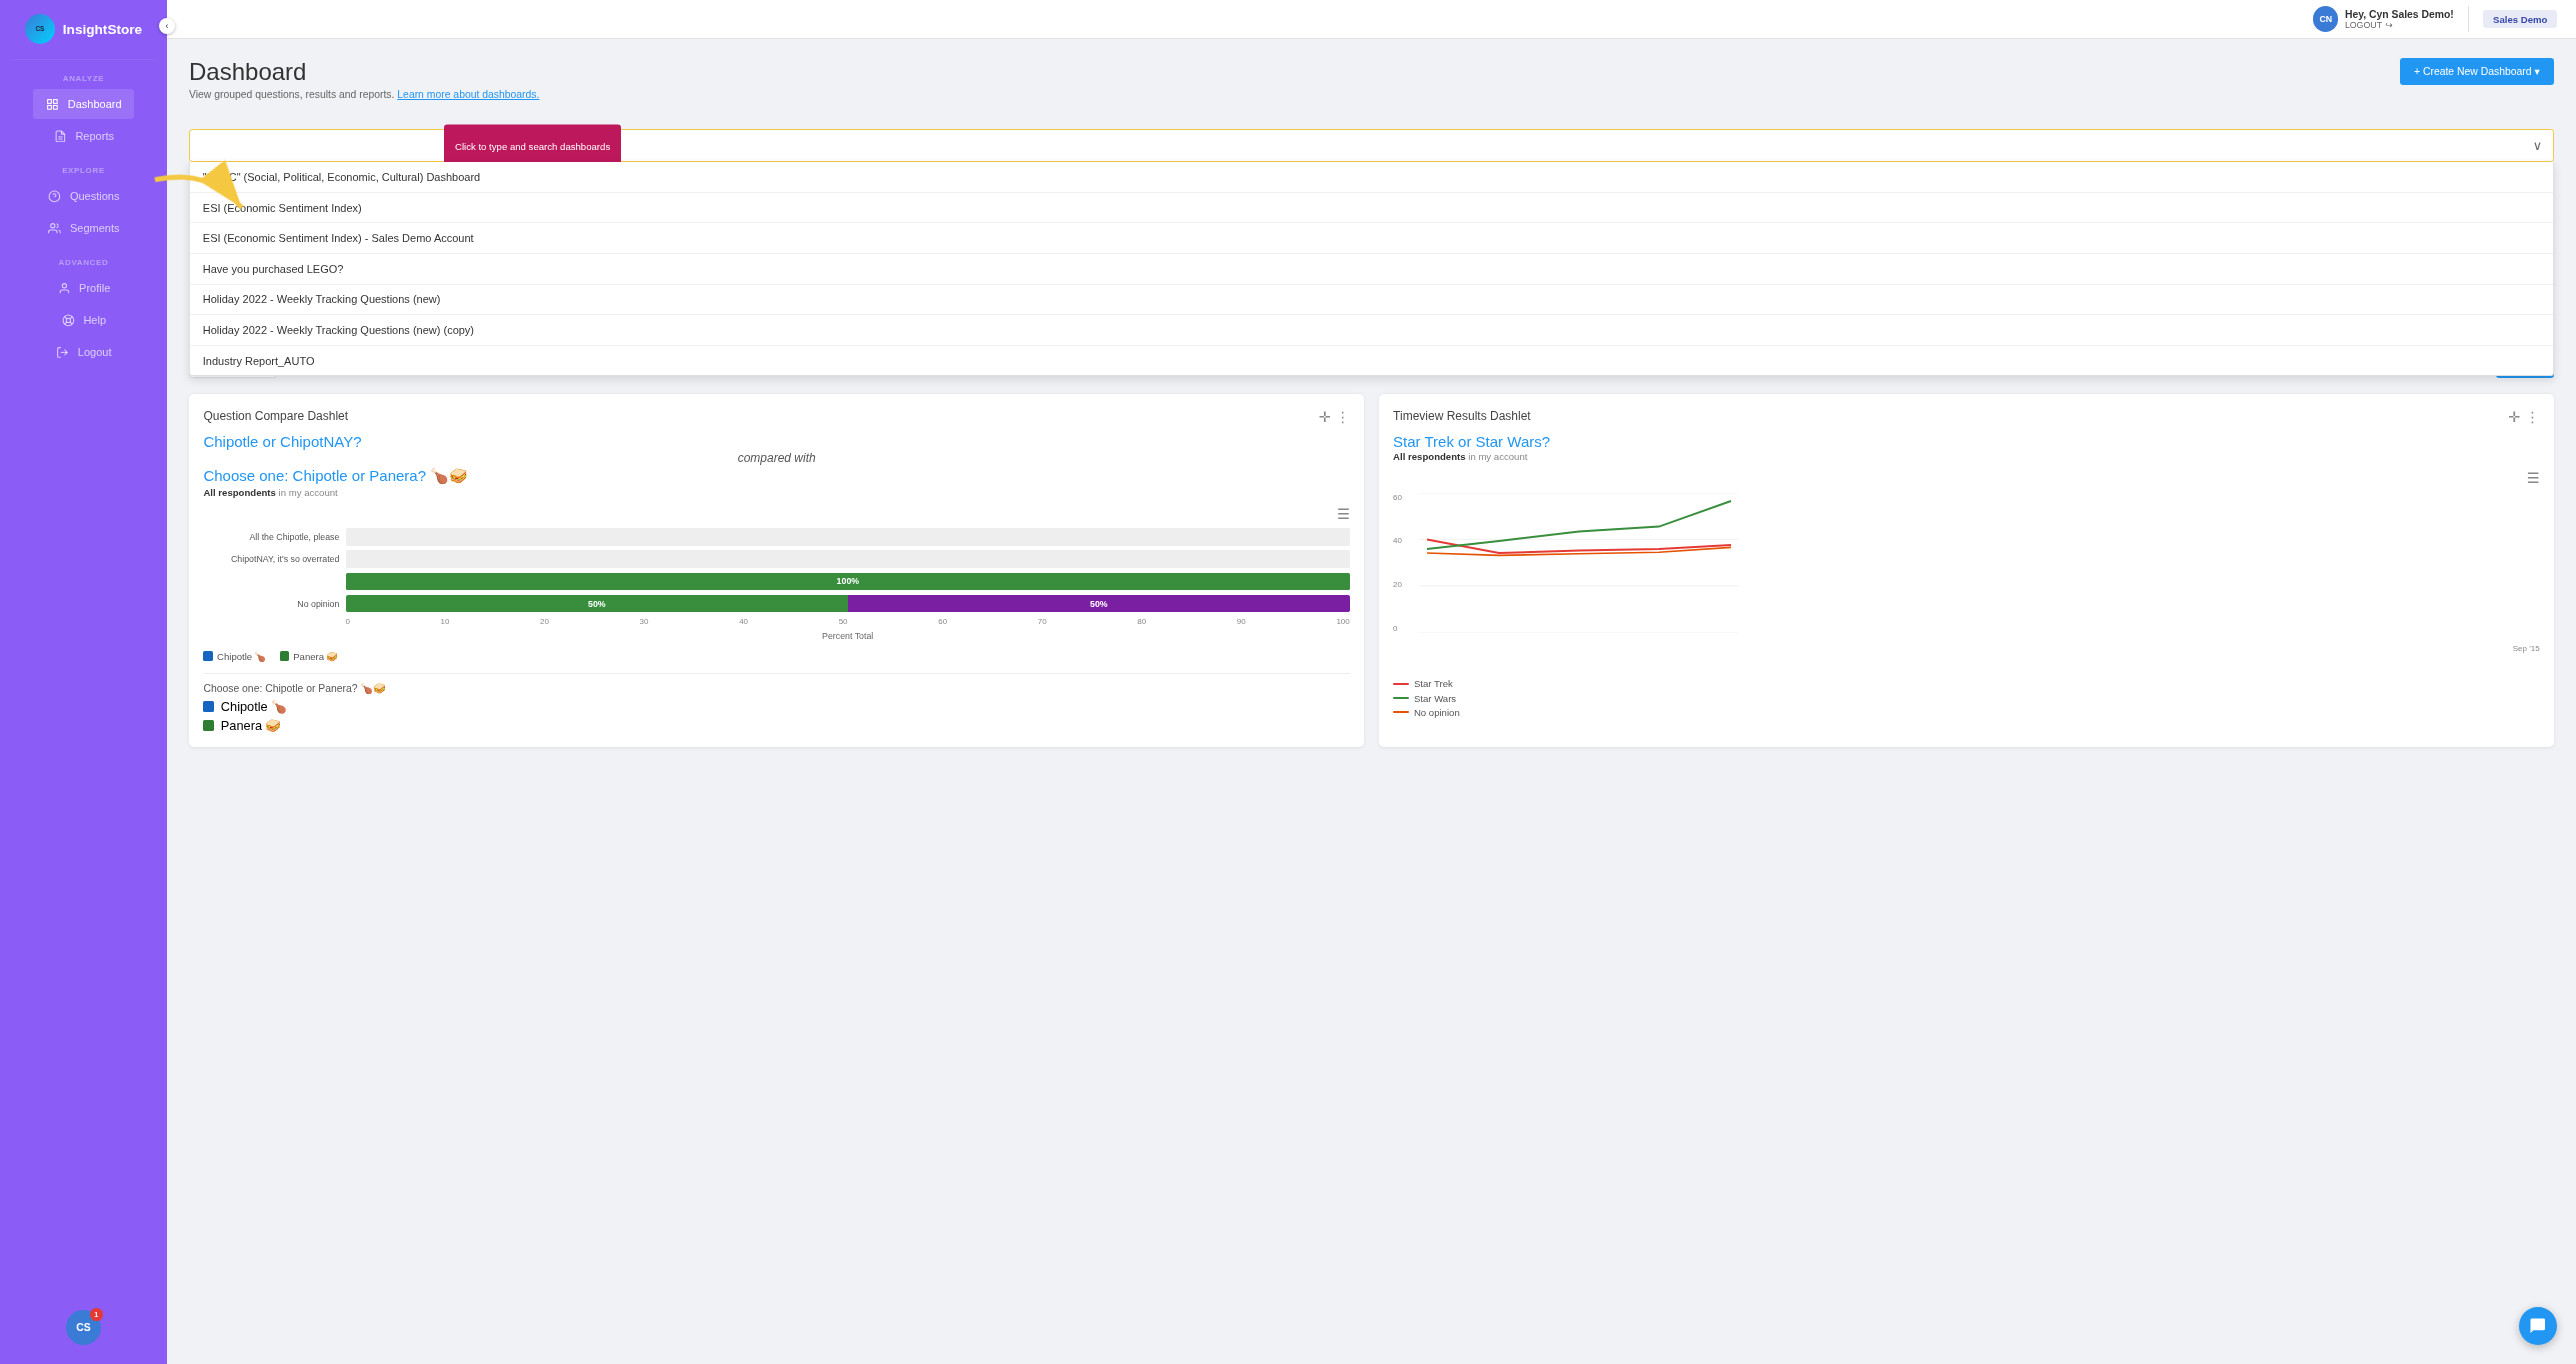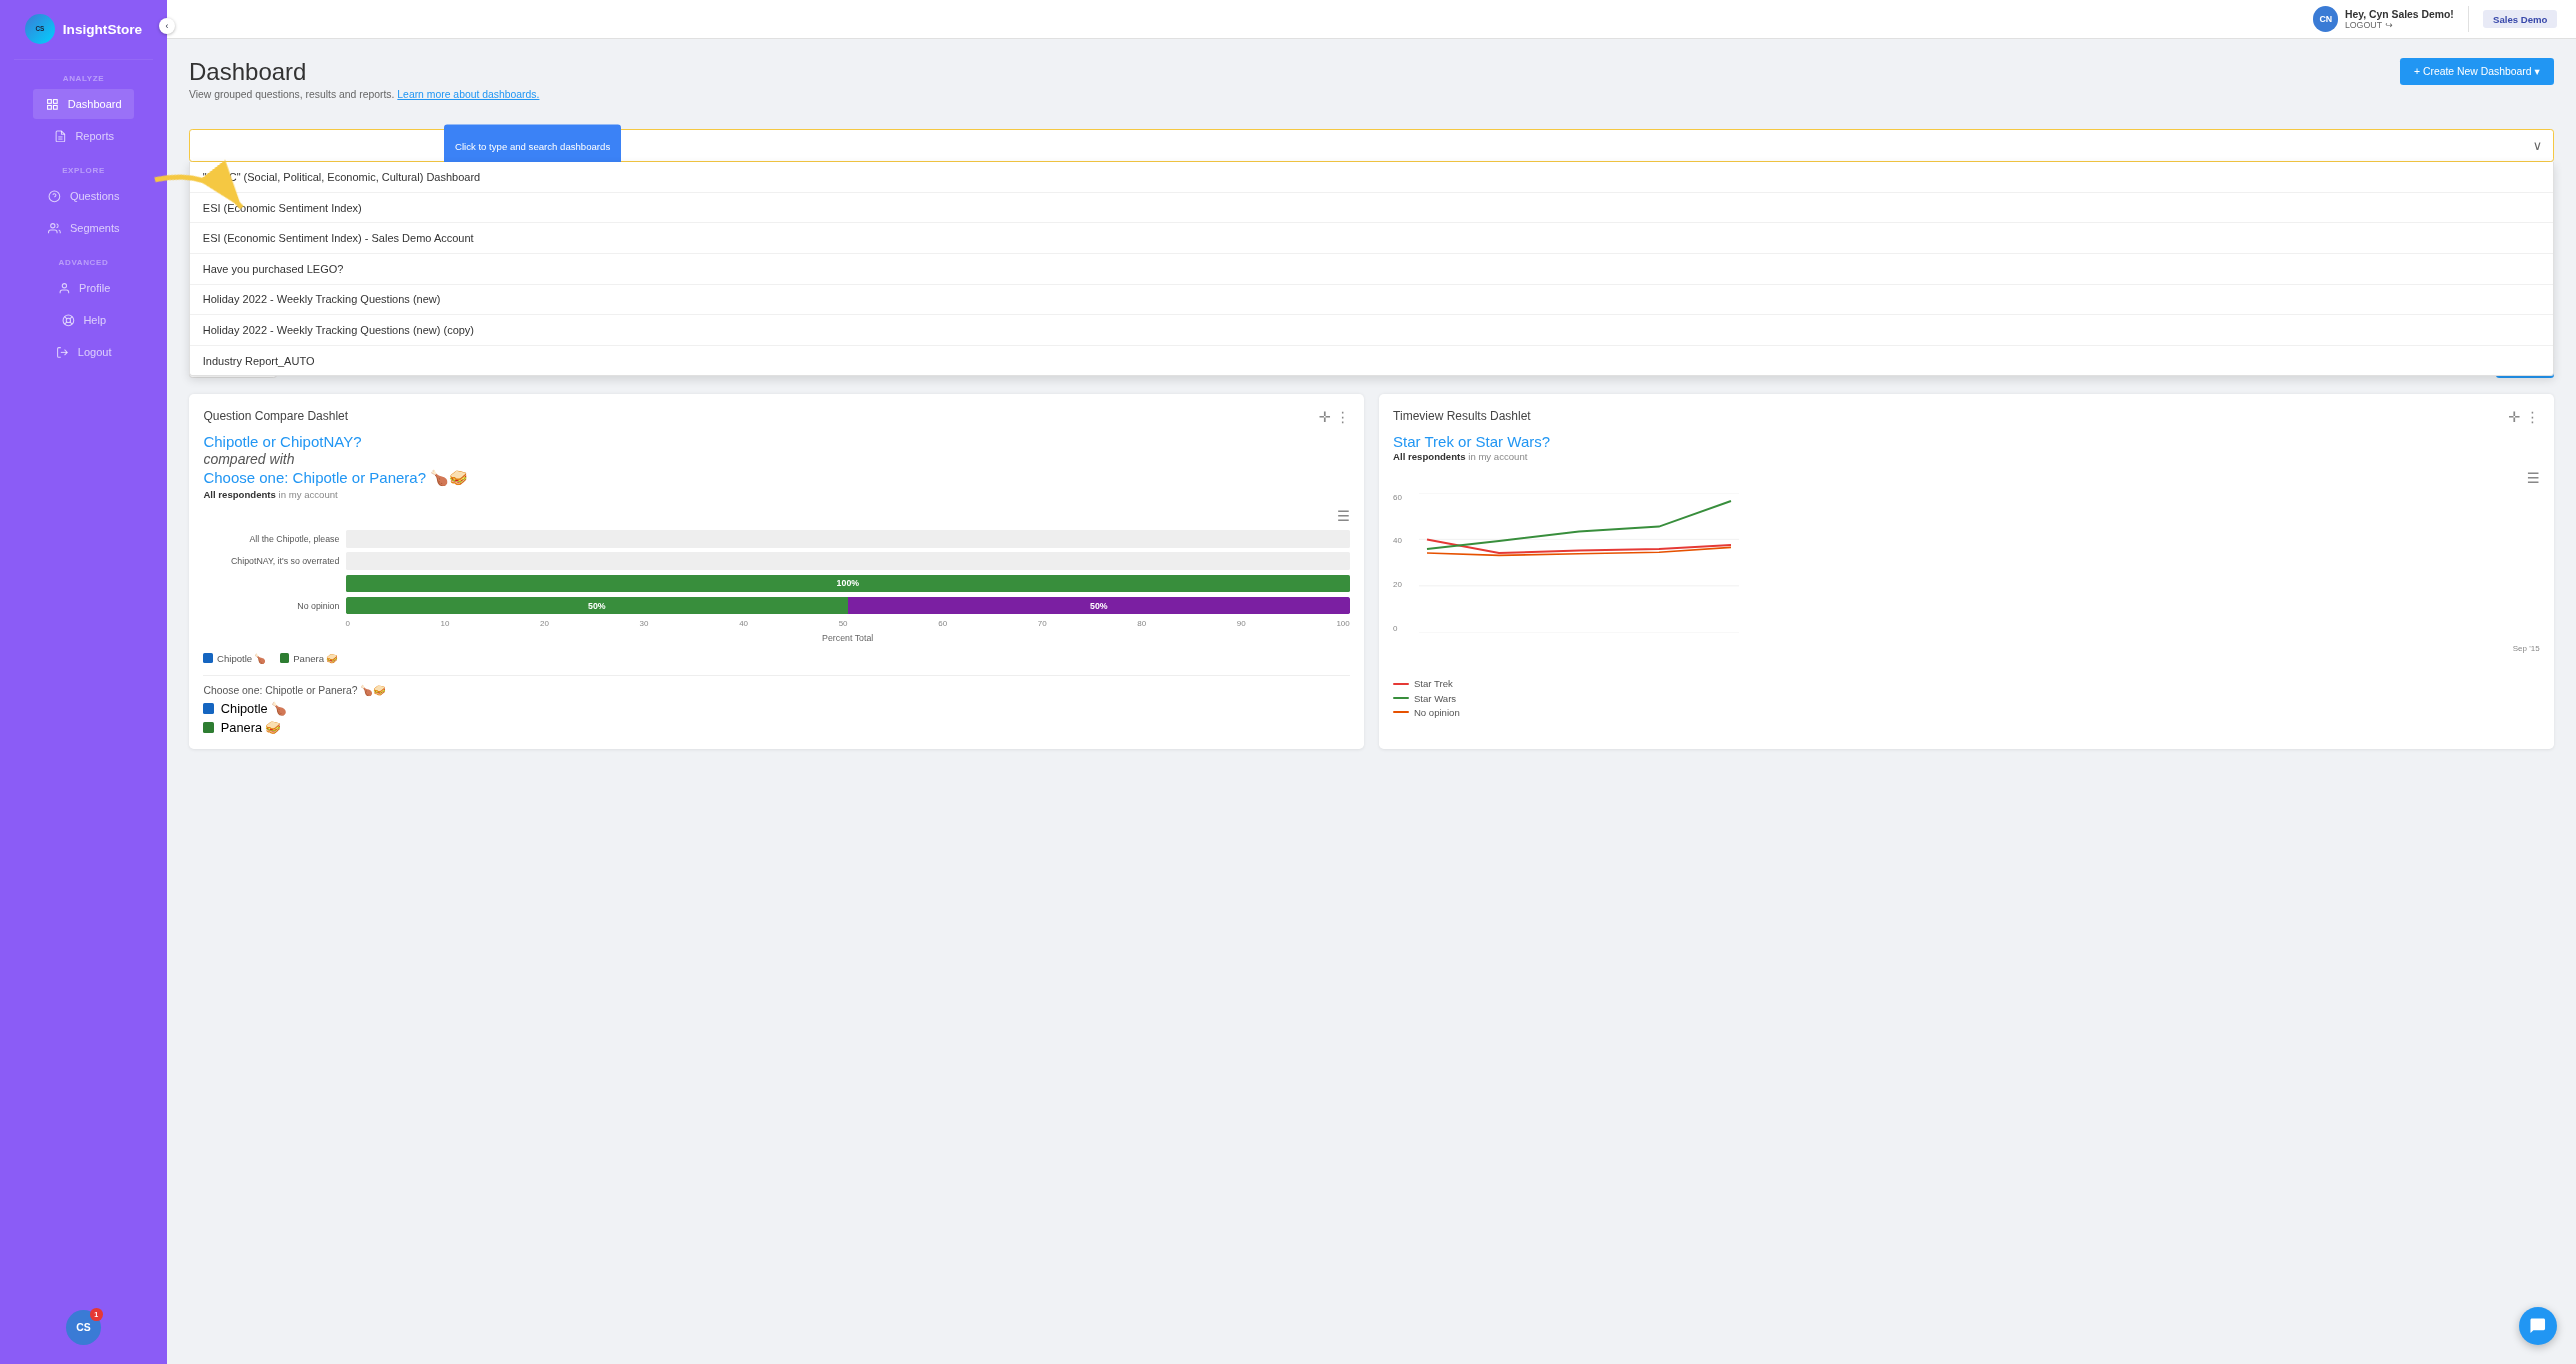--- a/index.html
+++ b/index.html
@@ -115,21 +115,21 @@
     .search-input-wrapper {
       border: 1.6px solid #f5c842; border-radius: 3.2px; background: #fff;
       display: flex; align-items: center; padding: 8px 11px;
     }
     .search-input {
       border: none; outline: none; width: 100%; font-size: 12px; color: #333;
     }
     .search-chevron { color: #666; font-size: 12.8px; margin-left: auto; }
     .search-tooltip {
       position: absolute; top: 50%; transform: translateY(-50%); left: 255px;
-      background: #3b82f6; color: #fff; padding: 16px 11px; border-radius: 3.2px;
+      background: #be185d; color: #fff; padding: 16px 11px; border-radius: 3.2px;
       font-size: 9.6px; white-space: nowrap; pointer-events: none;
     }
 
     
     .dropdown-list {
       position: absolute; top: 100%; left: 0; right: 0;
       background: #fff; border: 0.8px solid #e0e0e0; border-top: none;
       border-radius: 0 0 3.2px 3.2px; z-index: 100; box-shadow: 0 3.2px 9.6px rgba(0,0,0,0.12);
       max-height: 239px; overflow-y: auto;
     }
@@ -153,21 +153,21 @@
     }
     .dashlet {
       background: #fff; border-radius: 4.8px; padding: 14.4px;
       box-shadow: 0 0.8px 3.2px rgba(0,0,0,0.08); position: relative;
     }
     .dashlet-header { display: flex; align-items: flex-start; justify-content: space-between; margin-bottom: 8px; }
     .dashlet-title { font-size: 12px; font-weight: 500; color: #444; }
     .dashlet-actions { display: flex; align-items: center; gap: 4.8px; color: #888; }
     .dashlet-actions span { cursor: pointer; font-size: 14.4px; }
     .dashlet-question-link { color: #2196f3; text-decoration: none; font-size: 15px; font-weight: 500; display: block; margin-bottom: 1.6px; }
-    .dashlet-compare-text { font-size: 14px; color: #555; font-style: italic; margin-bottom: 1.6px; }
+    .dashlet-compare-text { font-size: 12px; color: #555; font-style: italic; margin-bottom: 1.6px; text-align: center; }
     .dashlet-subtitle { font-size: 9.6px; color: #333; margin-bottom: 8px; }
     .dashlet-subtitle strong { font-weight: 700; }
     .dashlet-subtitle span { color: #888; }
 
     
     .bar-chart { margin-top: 6.4px; }
     .bar-row { display: flex; align-items: center; margin-bottom: 4.8px; gap: 6.4px; }
     .bar-label { font-size: 8.8px; color: #555; width: 136px; flex-shrink: 0; text-align: right; }
     .bar-track { flex: 1; height: 17.5px; background: #eee; border-radius: 1.6px; position: relative; overflow: hidden; }
     .bar-fill { height: 100%; display: flex; align-items: center; justify-content: center; font-size: 8.8px; font-weight: 600; color: #fff; }

